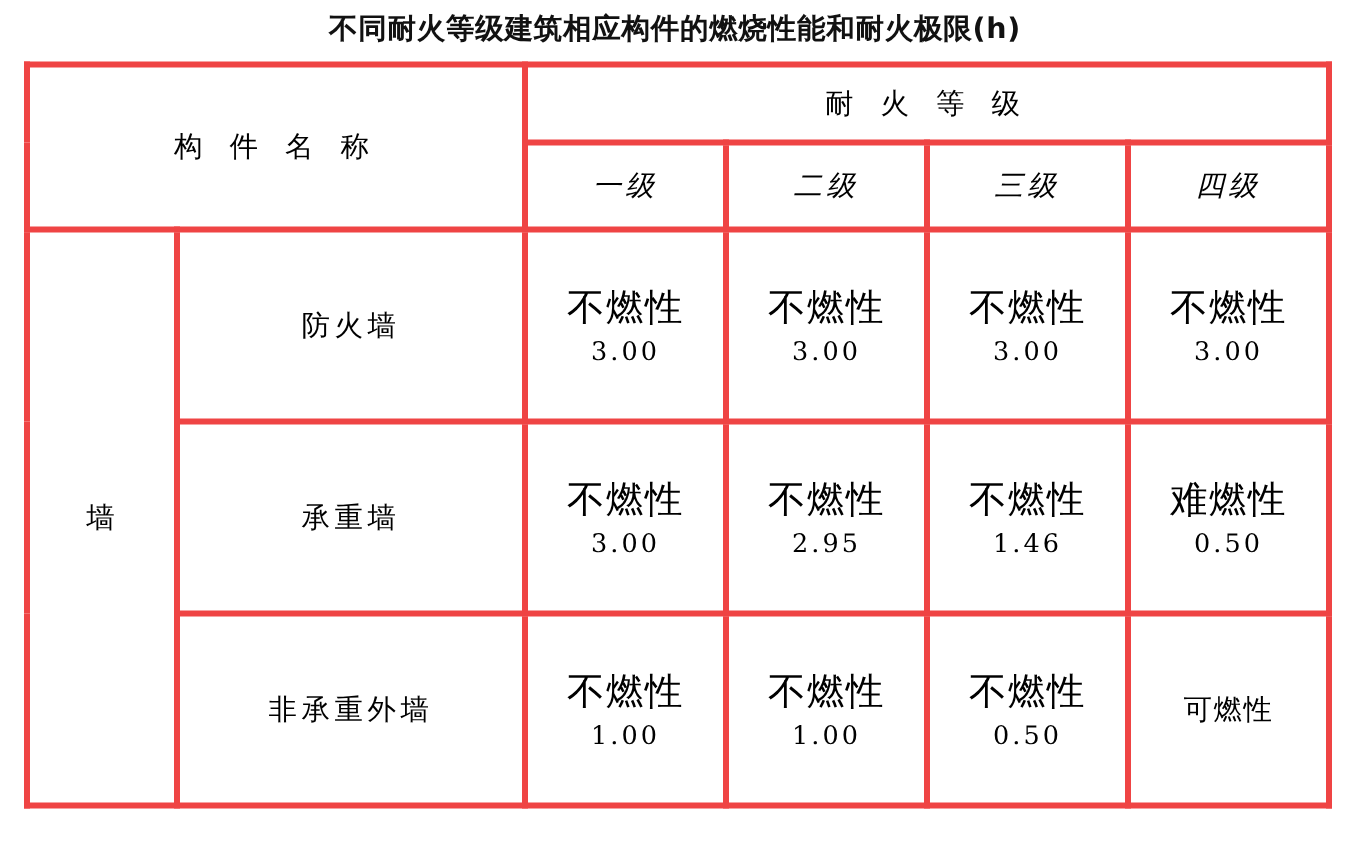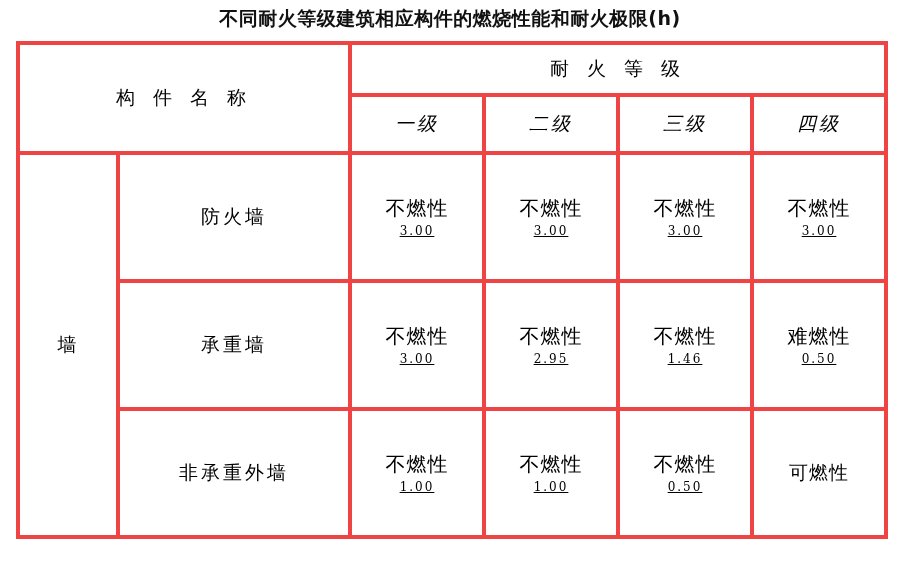--- a/index.html
+++ b/index.html
@@ -72,30 +72,29 @@
   .row-label {
     font-size: 20px;
     letter-spacing: 3px;
   }
   .cell-2line {
     line-height: 1.45;
     padding: 6px 0;
   }
   .cell-2line .mat {
     display: block;
-    font-size: 20px;
+    font-size: 25px;
     letter-spacing: 1px;
     font-weight: normal;
   }
   .cell-2line .num {
     display: block;
-    font-size: 12px;
+    font-size: 17px;
     letter-spacing: 2px;
     font-family: "DejaVu Serif", "Liberation Serif", serif;
-    text-decoration: underline;
   }
   .cell-1line {
     font-size: 19px;
     letter-spacing: 1px;
   }
   .body-row td {
     height: 124px;
   }
   .col-a { width: 100px; }
   .col-b { width: 232px; }

